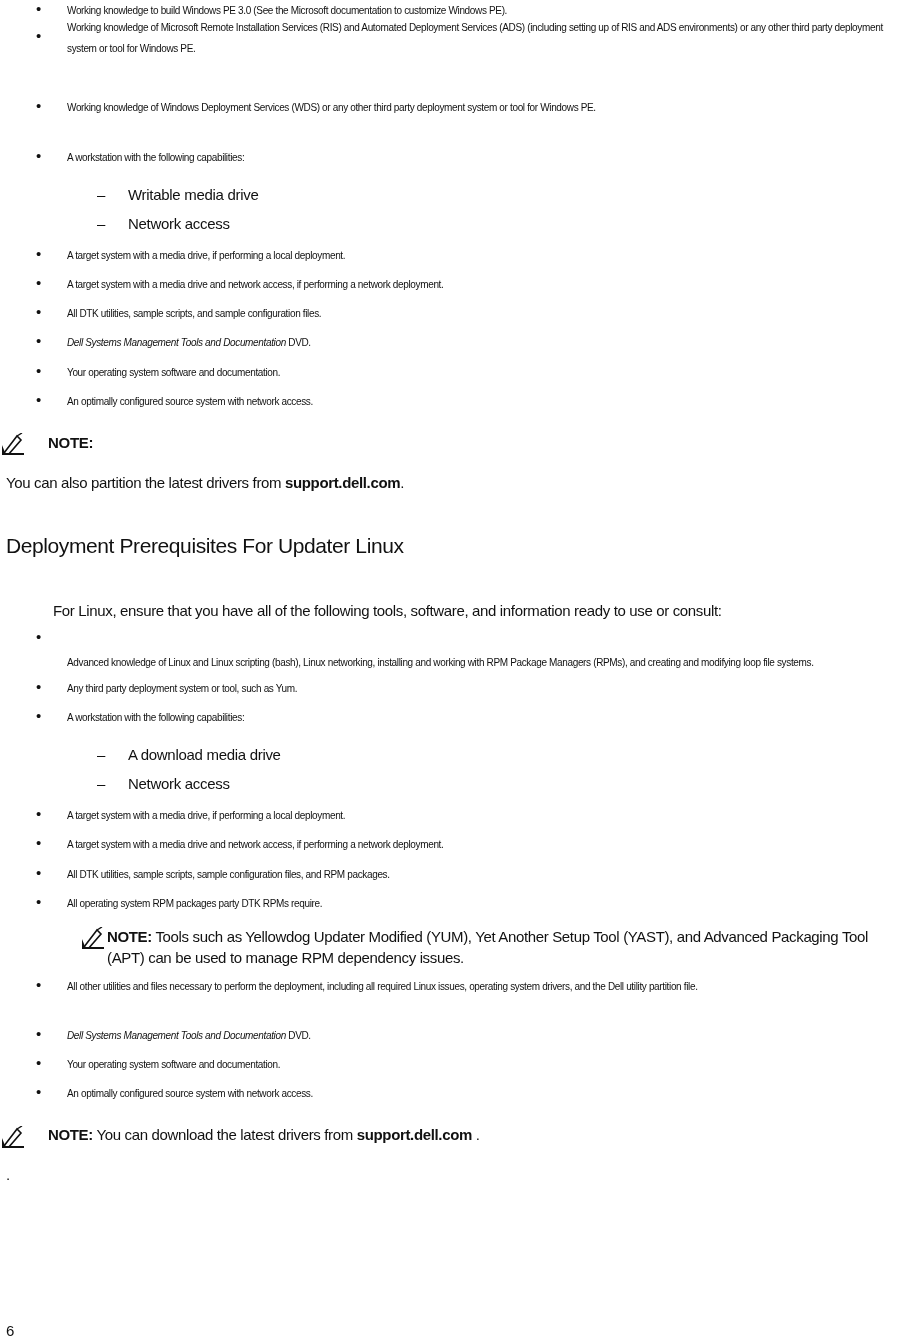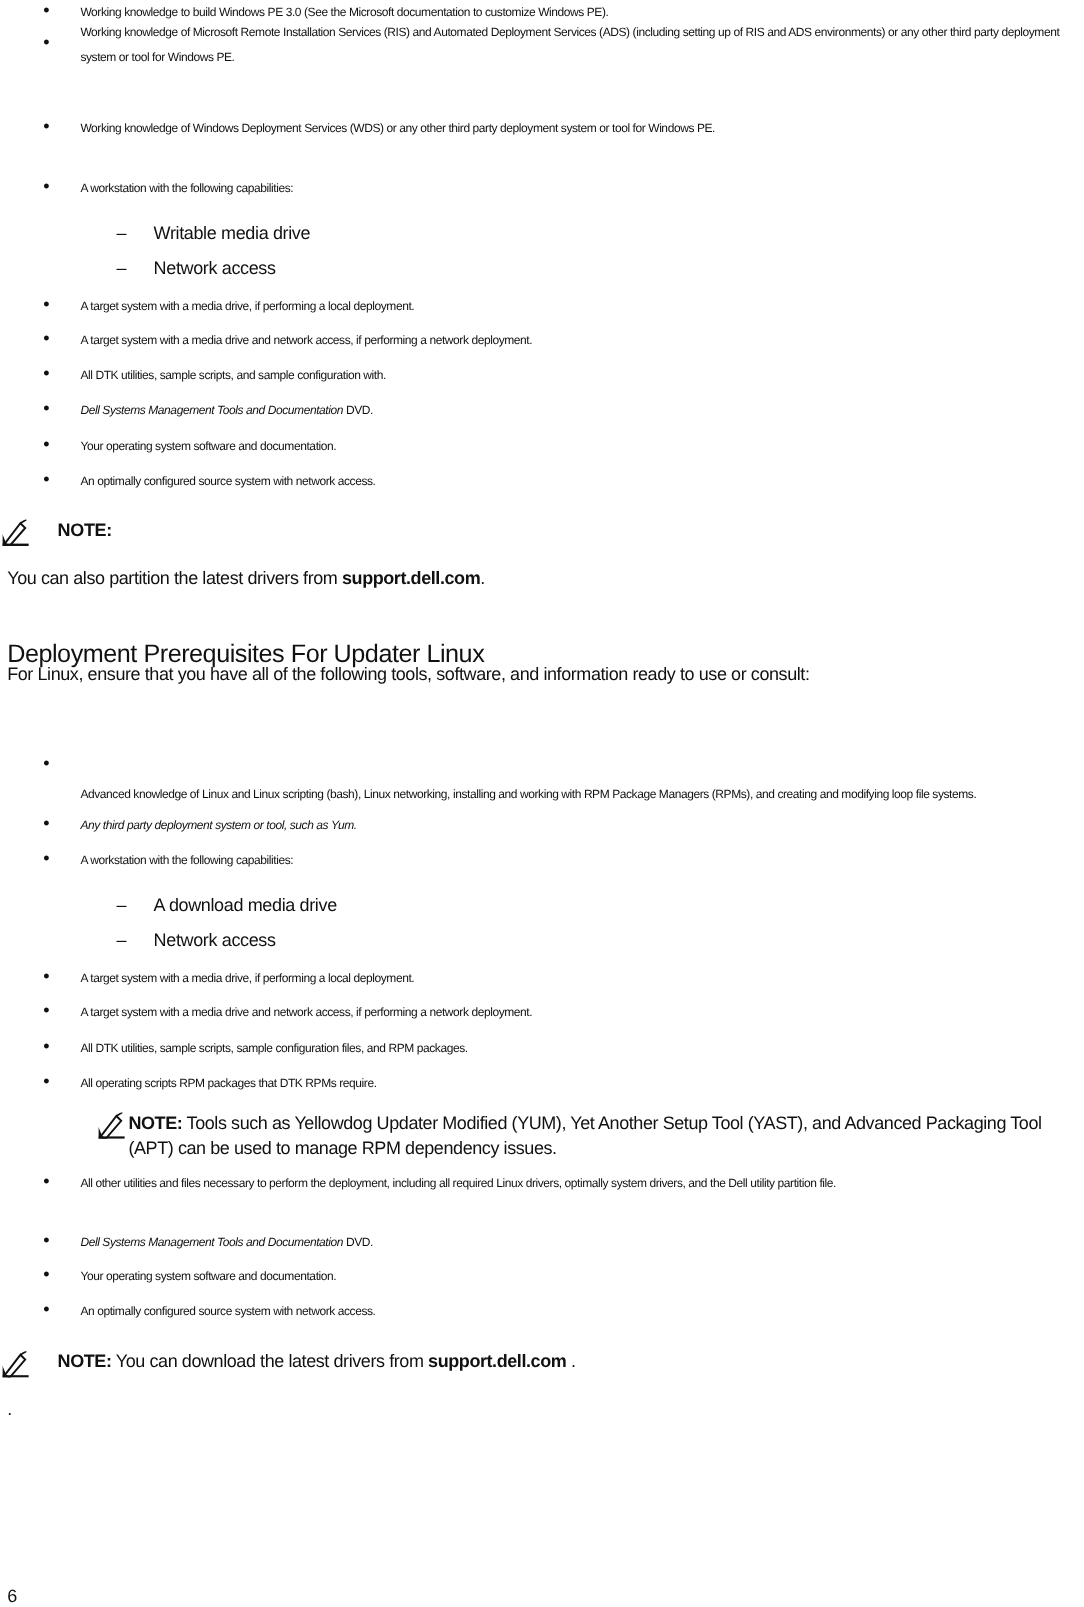--- a/index.html
+++ b/index.html
@@ -38,21 +38,21 @@
   <span class="sub-dash" style="top:215px;">–</span>
   <div class="sub-item" style="top:215px;">Network access</div>
 
   <span class="bullet" style="top:245px;">•</span>
   <div class="item" style="top:245px;">A target system with a media drive, if performing a local deployment.</div>
 
   <span class="bullet" style="top:274px;">•</span>
   <div class="item" style="top:274px;">A target system with a media drive and network access, if performing a network deployment.</div>
 
   <span class="bullet" style="top:303px;">•</span>
-  <div class="item" style="top:303px;">All DTK utilities, sample scripts, and sample configuration with.</div>
+  <div class="item" style="top:303px;">All DTK utilities, sample scripts, and sample configuration files.</div>
 
   <span class="bullet" style="top:332px;">•</span>
   <div class="item" style="top:332px;"><span class="ital">Dell Systems Management Tools and Documentation</span><span> DVD.</span></div>
 
   <span class="bullet" style="top:362px;">•</span>
   <div class="item" style="top:362px;">Your operating system software and documentation.</div>
 
   <span class="bullet" style="top:391px;">•</span>
   <div class="item" style="top:391px;">An optimally configured source system with network access.</div>
 </div>
@@ -63,60 +63,60 @@
     <polygon points="0,22 0,12 4,22" fill="#111"></polygon>
     <polygon points="2,20 15,3 19,7 6,22" fill="none" stroke="#111" stroke-width="1.6"></polygon>
     <line x1="15" y1="3" x2="20" y2="0" stroke="#111" stroke-width="1.4"></line>
     <rect x="0" y="20" width="22" height="2" fill="#111"></rect>
   </svg>
   <div class="abs bold" style="left:48px; top:434px; font-size:15px; letter-spacing:-0.3px;">NOTE:</div>
   <div class="para" style="top:474px;"><span>You can also partition the latest drivers from </span><span class="bold">support.dell.com</span><span>.</span></div>
 </div>
 
 <div class="heading" style="top:534px;">Deployment Prerequisites For Updater Linux</div>
-<div class="para" style="top:554px;">For Linux, ensure that you have all of the following tools, software, and information ready to use or consult:</div>
+<div class="para" style="top:602px;margin-left:47px;">For Linux, ensure that you have all of the following tools, software, and information ready to use or consult:</div>
 
 <div>
   <span class="bullet" style="top:628px;">•</span>
   <div class="item" style="top:652px;">Advanced knowledge of Linux and Linux scripting (bash), Linux networking, installing and working with RPM Package Managers (RPMs), and creating and modifying loop file systems.</div>
 
   <span class="bullet" style="top:678px;">•</span>
-  <div class="item" style="top:678px;font-style:italic;">Any third party deployment system or tool, such as Yum.</div>
+  <div class="item" style="top:678px;">Any third party deployment system or tool, such as Yum.</div>
 
   <span class="bullet" style="top:707px;">•</span>
   <div class="item" style="top:707px;">A workstation with the following capabilities:</div>
 
   <span class="sub-dash" style="top:746px;">–</span>
   <div class="sub-item" style="top:746px;">A download media drive</div>
   <span class="sub-dash" style="top:775px;">–</span>
   <div class="sub-item" style="top:775px;">Network access</div>
 
   <span class="bullet" style="top:805px;">•</span>
   <div class="item" style="top:805px;">A target system with a media drive, if performing a local deployment.</div>
 
   <span class="bullet" style="top:834px;">•</span>
   <div class="item" style="top:834px;">A target system with a media drive and network access, if performing a network deployment.</div>
 
   <span class="bullet" style="top:864px;">•</span>
   <div class="item" style="top:864px;">All DTK utilities, sample scripts, sample configuration files, and RPM packages.</div>
 
   <span class="bullet" style="top:893px;">•</span>
-  <div class="item" style="top:893px;">All operating scripts RPM packages that DTK RPMs require.</div>
+  <div class="item" style="top:893px;">All operating system RPM packages party DTK RPMs require.</div>
 
   <svg class="note-icon" style="left:82px; top:927px;" viewBox="0 0 22 22">
     <rect x="0" y="0" width="22" height="22" fill="#fff"></rect>
     <polygon points="0,22 0,12 4,22" fill="#111"></polygon>
     <polygon points="2,20 15,3 19,7 6,22" fill="none" stroke="#111" stroke-width="1.6"></polygon>
     <line x1="15" y1="3" x2="20" y2="0" stroke="#111" stroke-width="1.4"></line>
     <rect x="0" y="20" width="22" height="2" fill="#111"></rect>
   </svg>
   <div class="abs" style="left:107px; top:926px; width:790px; line-height:21px; font-size:15px; letter-spacing:-0.35px;"><span class="bold">NOTE:</span><span> Tools such as Yellowdog Updater Modified (YUM), Yet Another Setup Tool (YAST), and Advanced Packaging Tool (APT) can be used to manage RPM dependency issues.</span></div>
 
   <span class="bullet" style="top:976px;">•</span>
-  <div class="item" style="top:976px;">All other utilities and files necessary to perform the deployment, including all required Linux drivers, optimally system drivers, and the Dell utility partition file.</div>
+  <div class="item" style="top:976px;">All other utilities and files necessary to perform the deployment, including all required Linux issues, operating system drivers, and the Dell utility partition file.</div>
 
   <span class="bullet" style="top:1025px;">•</span>
   <div class="item" style="top:1025px;"><span class="ital">Dell Systems Management Tools and Documentation</span><span> DVD.</span></div>
 
   <span class="bullet" style="top:1054px;">•</span>
   <div class="item" style="top:1054px;">Your operating system software and documentation.</div>
 
   <span class="bullet" style="top:1083px;">•</span>
   <div class="item" style="top:1083px;">An optimally configured source system with network access.</div>
 </div>

